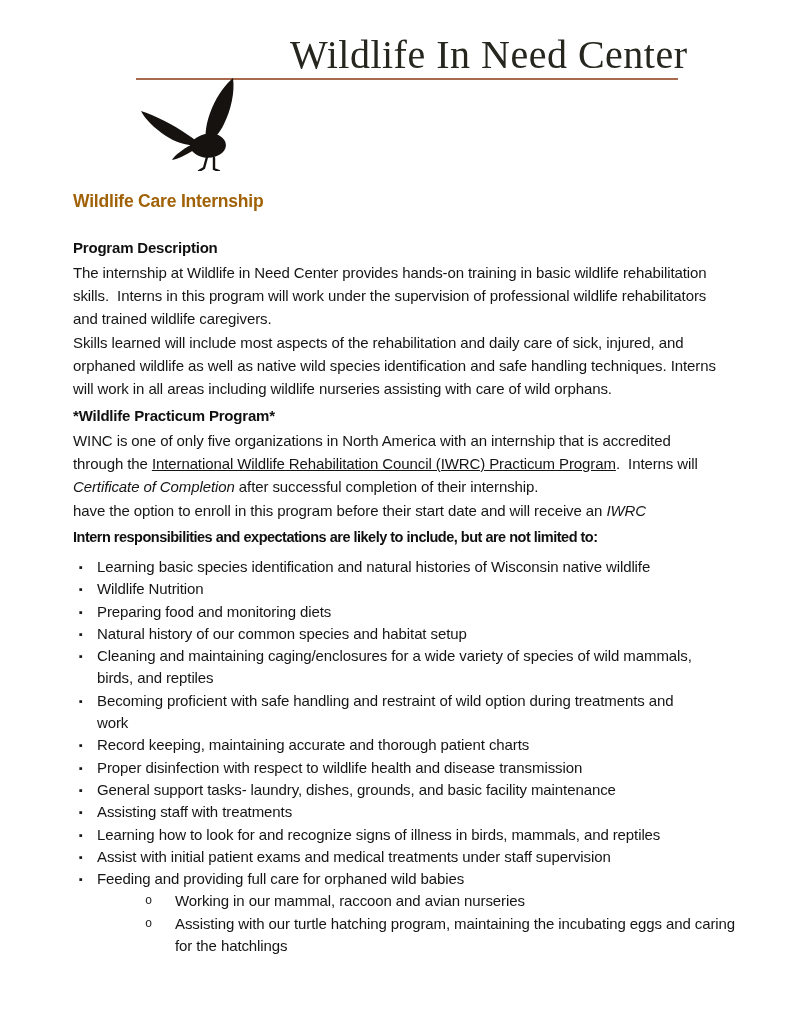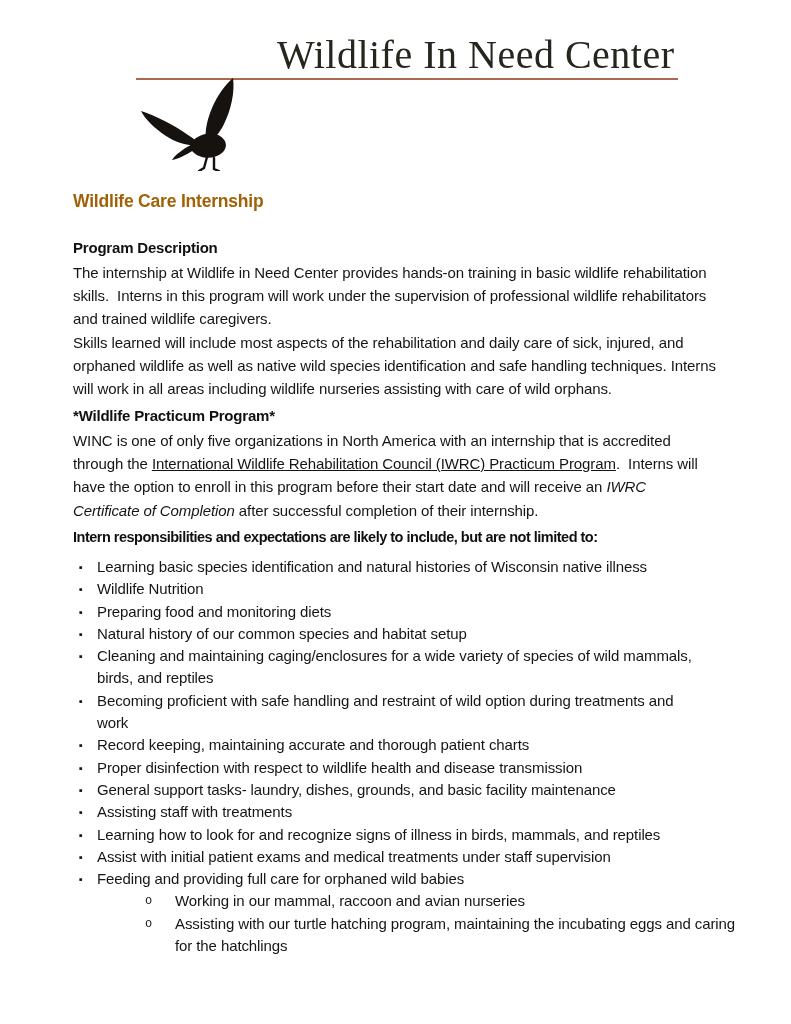--- a/index.html
+++ b/index.html
@@ -13,21 +13,21 @@
     color:#151515;
   }
   
   .sun-clip{position:absolute;left:156px;top:33px;width:60px;height:46px;overflow:hidden;}
   .sun{position:absolute;left:1px;top:2px;width:58px;height:58px;border-radius:50%;
        background:radial-gradient(circle at 50% 60%, #fdd98e 0%, #f8c express 0%, #f6b85b 42%, #f0a444 72%, #eb9a3c 100%);
   }
   .horizon{position:absolute;left:136px;top:78px;width:542px;height:2px;background:#a76a4c;}
   .bird{position:absolute;left:134px;top:76px;width:130px;height:95px;}
   .org-name{
-    position:absolute;left:277px;top:33px;
+    position:absolute;left:290px;top:33px;
     font-family:"Liberation Serif",serif;
     font-size:40px;line-height:44px;letter-spacing:0.5px;
     color:#26261f;white-space:pre;
   }
   
   .doc-title{
     position:absolute;left:73px;top:191px;margin:0;
     font-size:17.5px;font-weight:bold;letter-spacing:-0.2px;
     color:#a16207;white-space:pre;
   }
@@ -104,30 +104,30 @@
     <div class="line">and trained wildlife caregivers.</div>
     <div class="line">Skills learned will include most aspects of the rehabilitation and daily care of sick, injured, and</div>
     <div class="line">orphaned wildlife as well as native wild species identification and safe handling techniques. Interns</div>
     <div class="line">will work in all areas including wildlife nurseries assisting with care of wild orphans.</div>
   </div>
 
   <h2 class="sec-heading h-practicum">*Wildlife Practicum Program*</h2>
   <div class="para p-practicum">
     <div class="line">WINC is one of only five organizations in North America with an internship that is accredited</div>
     <div class="line"><span>through the </span><span class="u">International Wildlife Rehabilitation Council (IWRC) Practicum Program</span><span>.  Interns will</span></div>
+    <div class="line"><span class="i">Certificate of Completion</span><span> after successful completion of their internship.</span></div>
     <div class="line"><span>have the option to enroll in this program before their start date and will receive an </span><span class="i">IWRC</span></div>
-    <div class="line"><span class="i">Certificate of Completion</span><span> after successful completion of their internship.</span></div>
   </div>
 
   <h2 class="h-resp">Intern responsibilities and expectations are likely to include, but are not limited to:</h2>
 
   <ul class="resp-list">
     <li>
       <span class="marker">▪</span>
-      <div class="line">Learning basic species identification and natural histories of Wisconsin native illness</div>
+      <div class="line">Learning basic species identification and natural histories of Wisconsin native wildlife</div>
     </li>
     <li>
       <span class="marker">▪</span>
       <div class="line">Wildlife Nutrition</div>
     </li>
     <li>
       <span class="marker">▪</span>
       <div class="line">Preparing food and monitoring diets</div>
     </li>
     <li>

